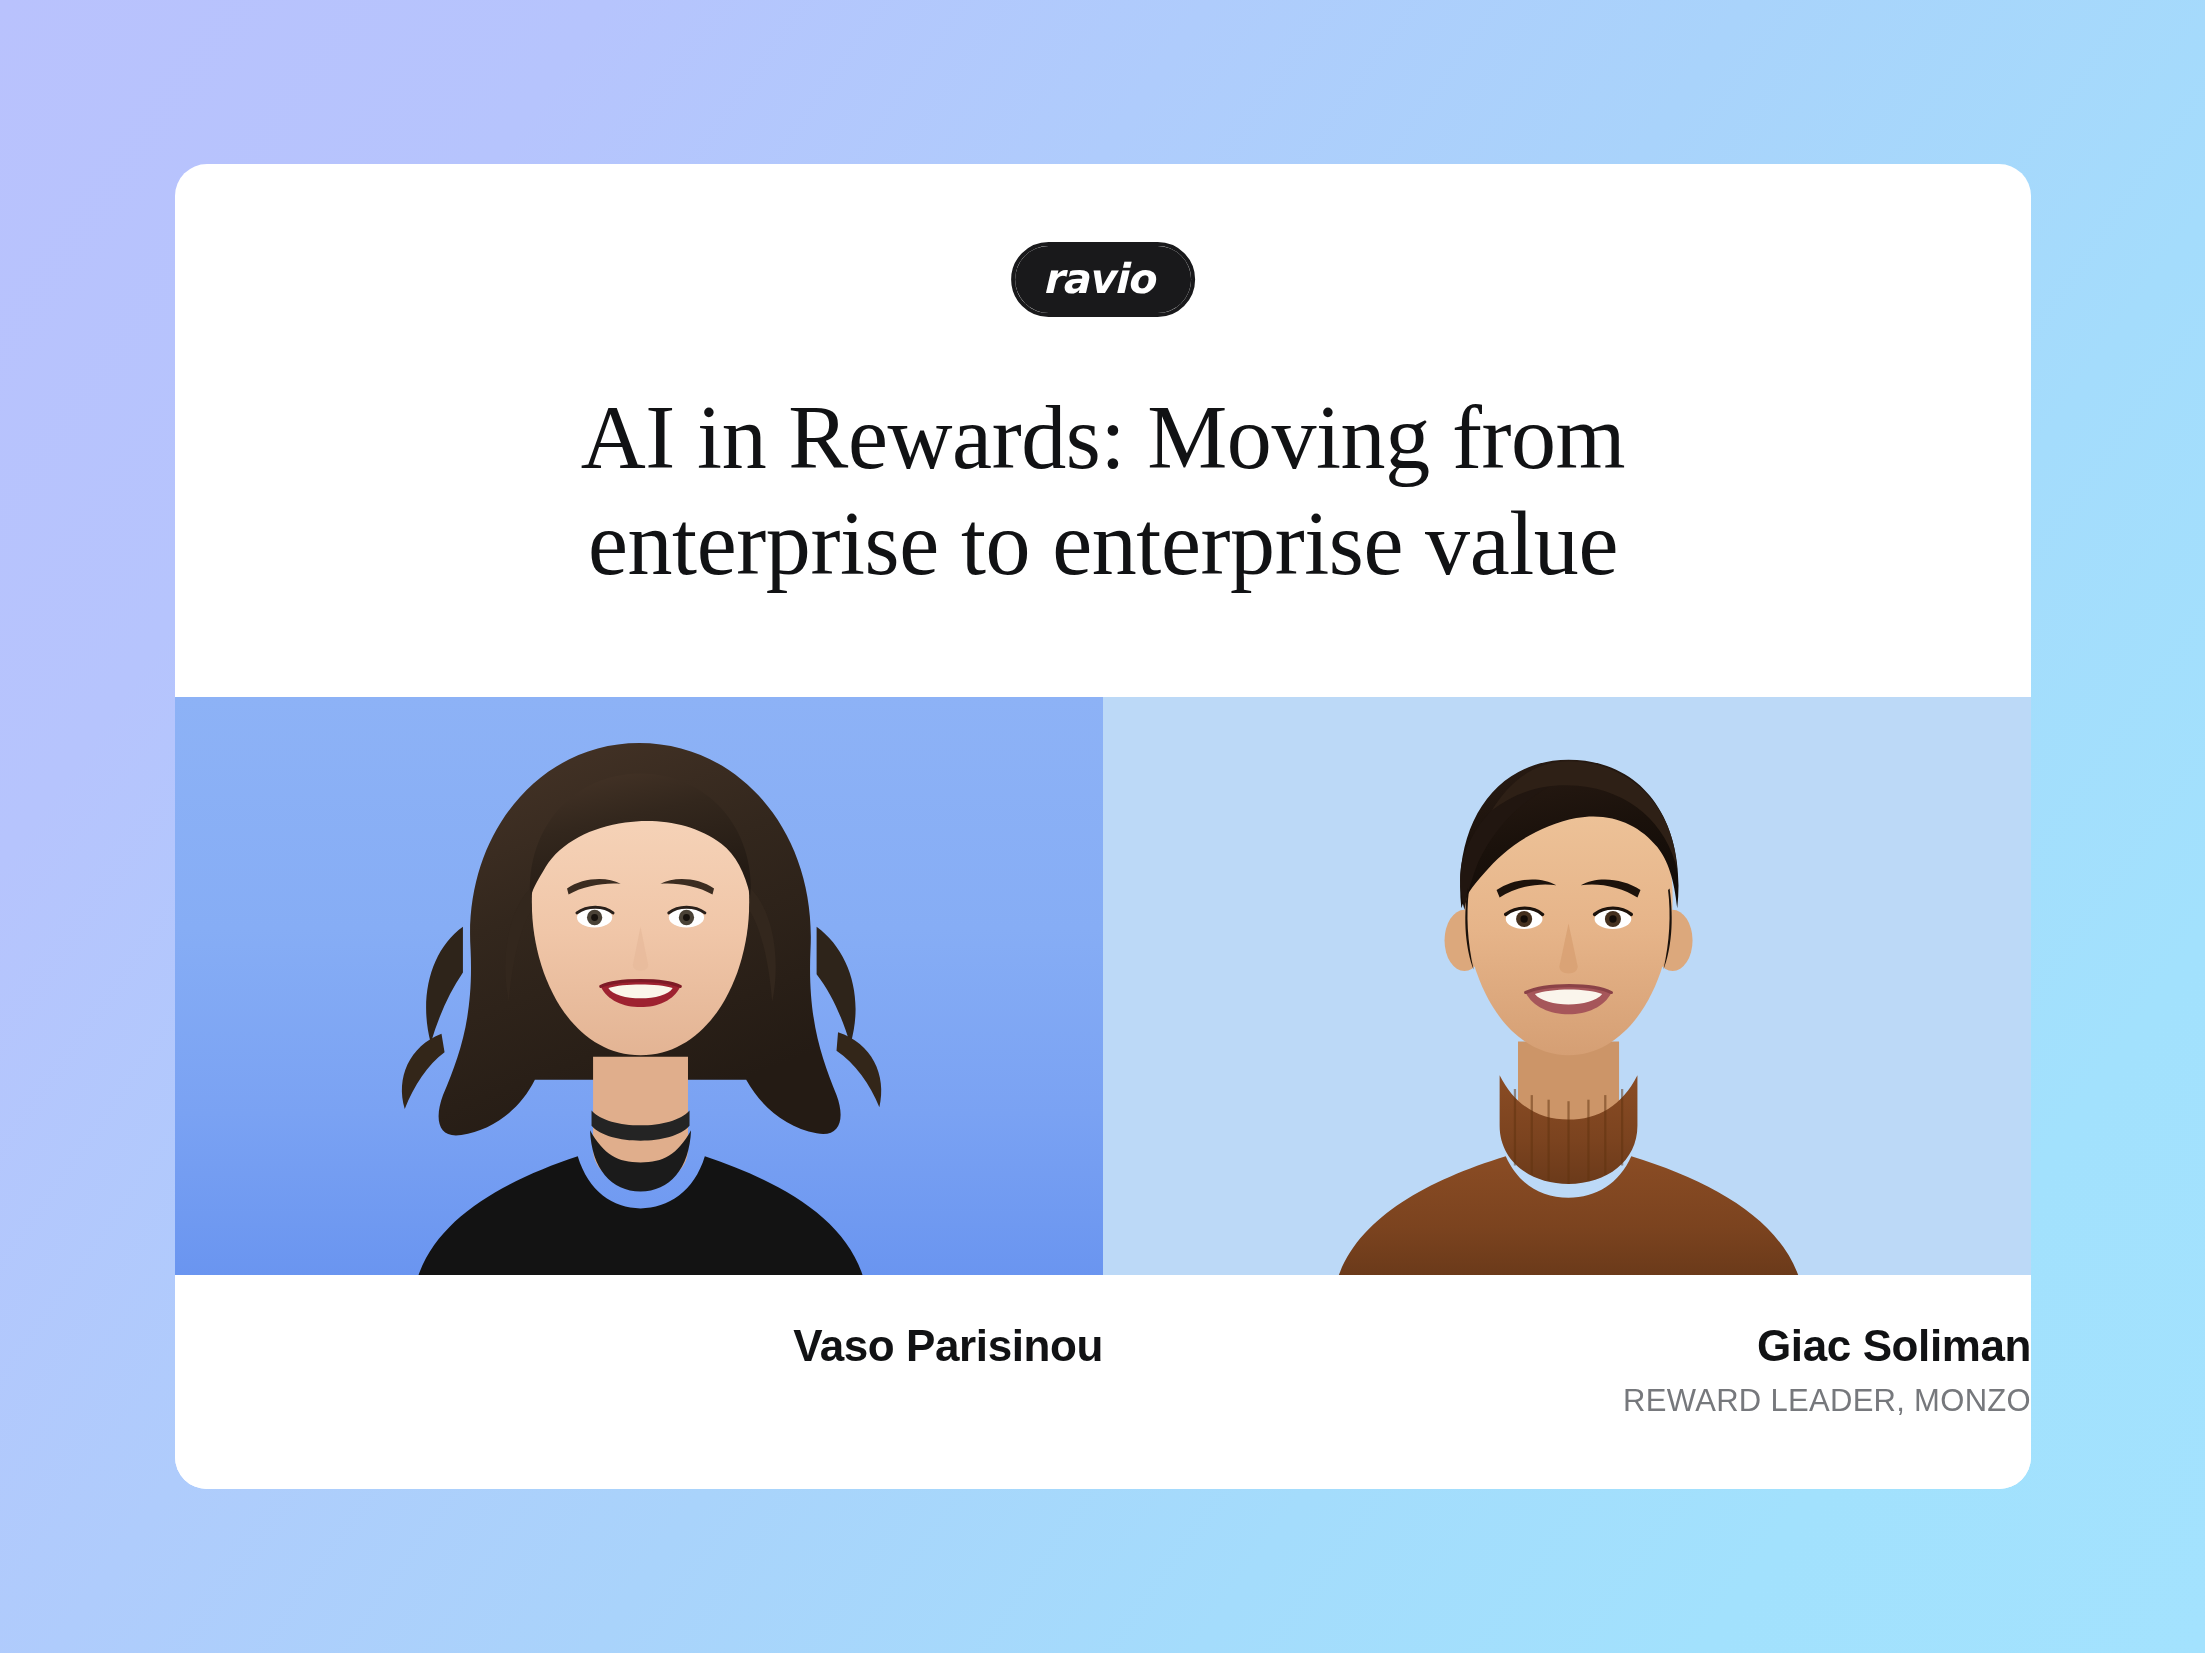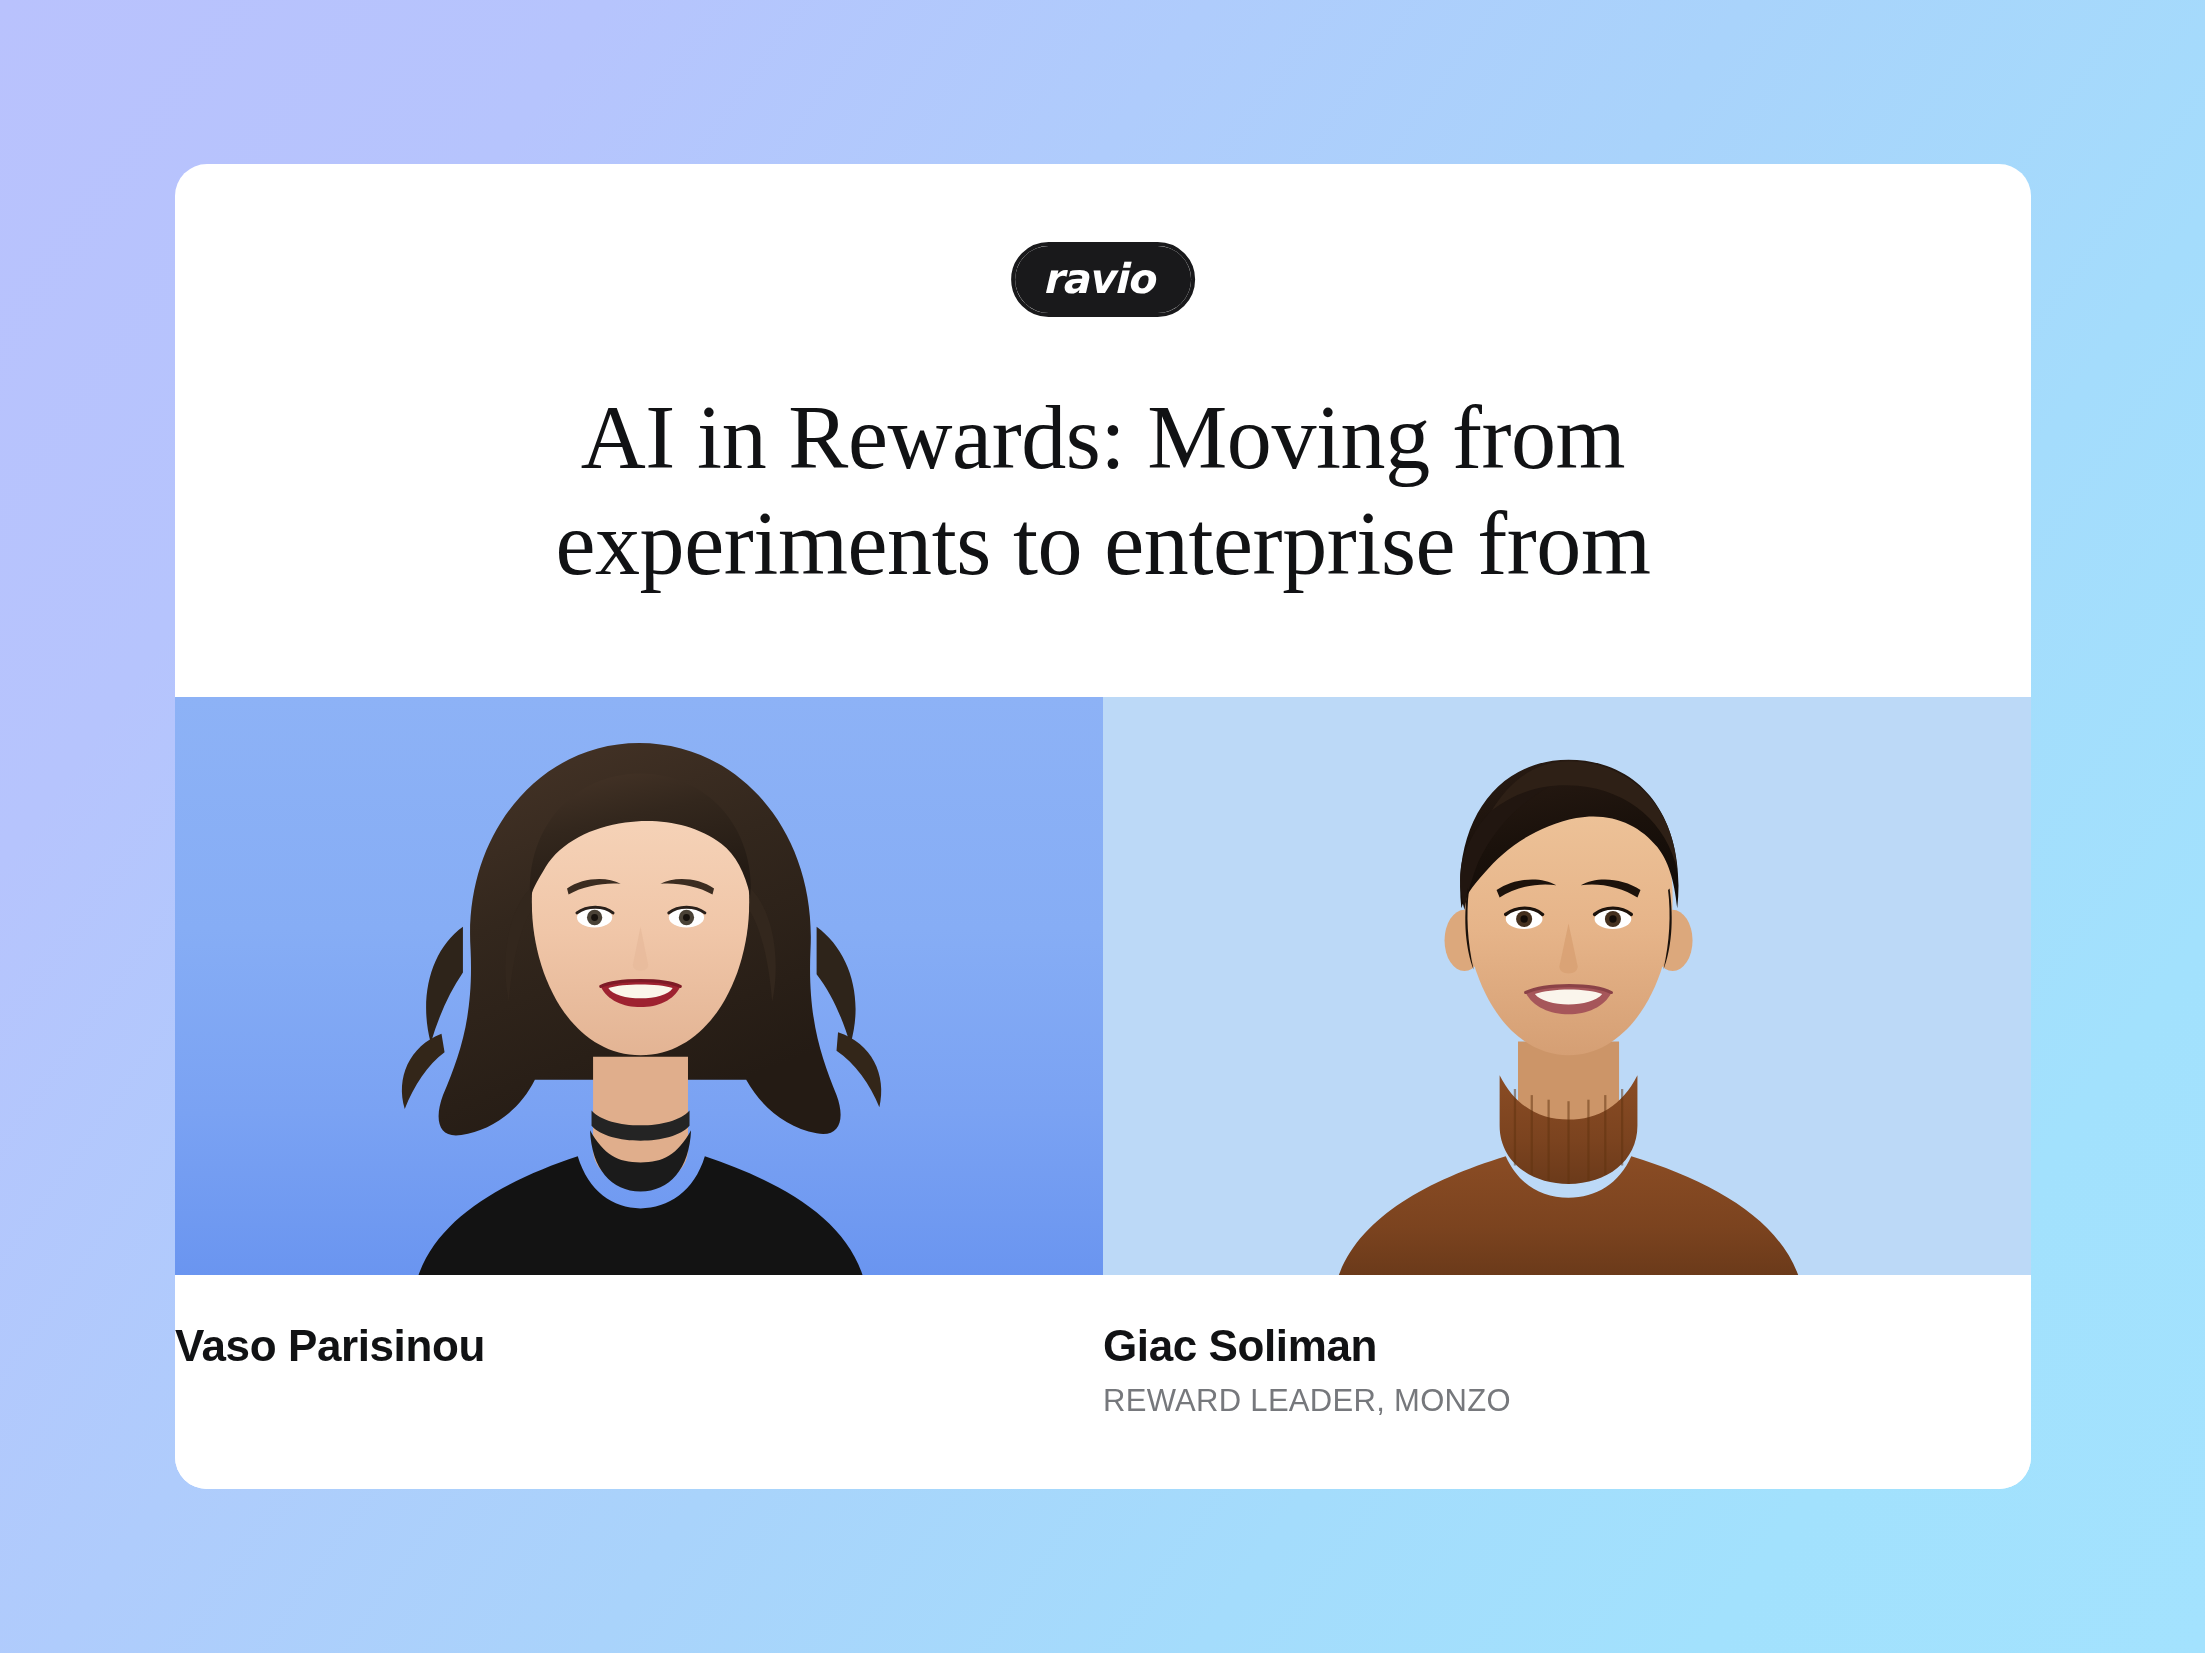--- a/index.html
+++ b/index.html
@@ -139,21 +139,21 @@
   }
 
   
   .names {
     flex: 1 1 auto;
     display: flex;
     background: #FFFFFF;
   }
   .name-cell {
     width: 50%;
-    text-align: left;
+    text-align: right;
     padding-top: 47px;
     box-sizing: border-box;
   }
   .person-name {
     font-family: "Liberation Sans", sans-serif;
     font-size: 44px;
     font-weight: 700;
     color: #111214;
     line-height: 1.1;
     letter-spacing: -0.4px;
@@ -176,21 +176,21 @@
 
     <div class="header-zone">
 
       <div class="badge">
         <div class="badge-logo">
           <span class="badge-logo-text">ravio</span>
         </div>
       </div>
 
       <div class="title">AI in Rewards: Moving  from
-experiments to enterprise from</div>
+enterprise to enterprise value</div>
     </div>
 
     <div class="photos">
 
       <div class="photo-cell photo-left">
         <svg class="portrait-svg" viewBox="0 0 760 755" preserveAspectRatio="xMidYMax meet">
           <defs>
             <linearGradient id="skinA" x1="0" y1="0" x2="0" y2="1">
               <stop offset="0%" stop-color="#F7D6BC"></stop>
               <stop offset="55%" stop-color="#F0C6A8"></stop>

